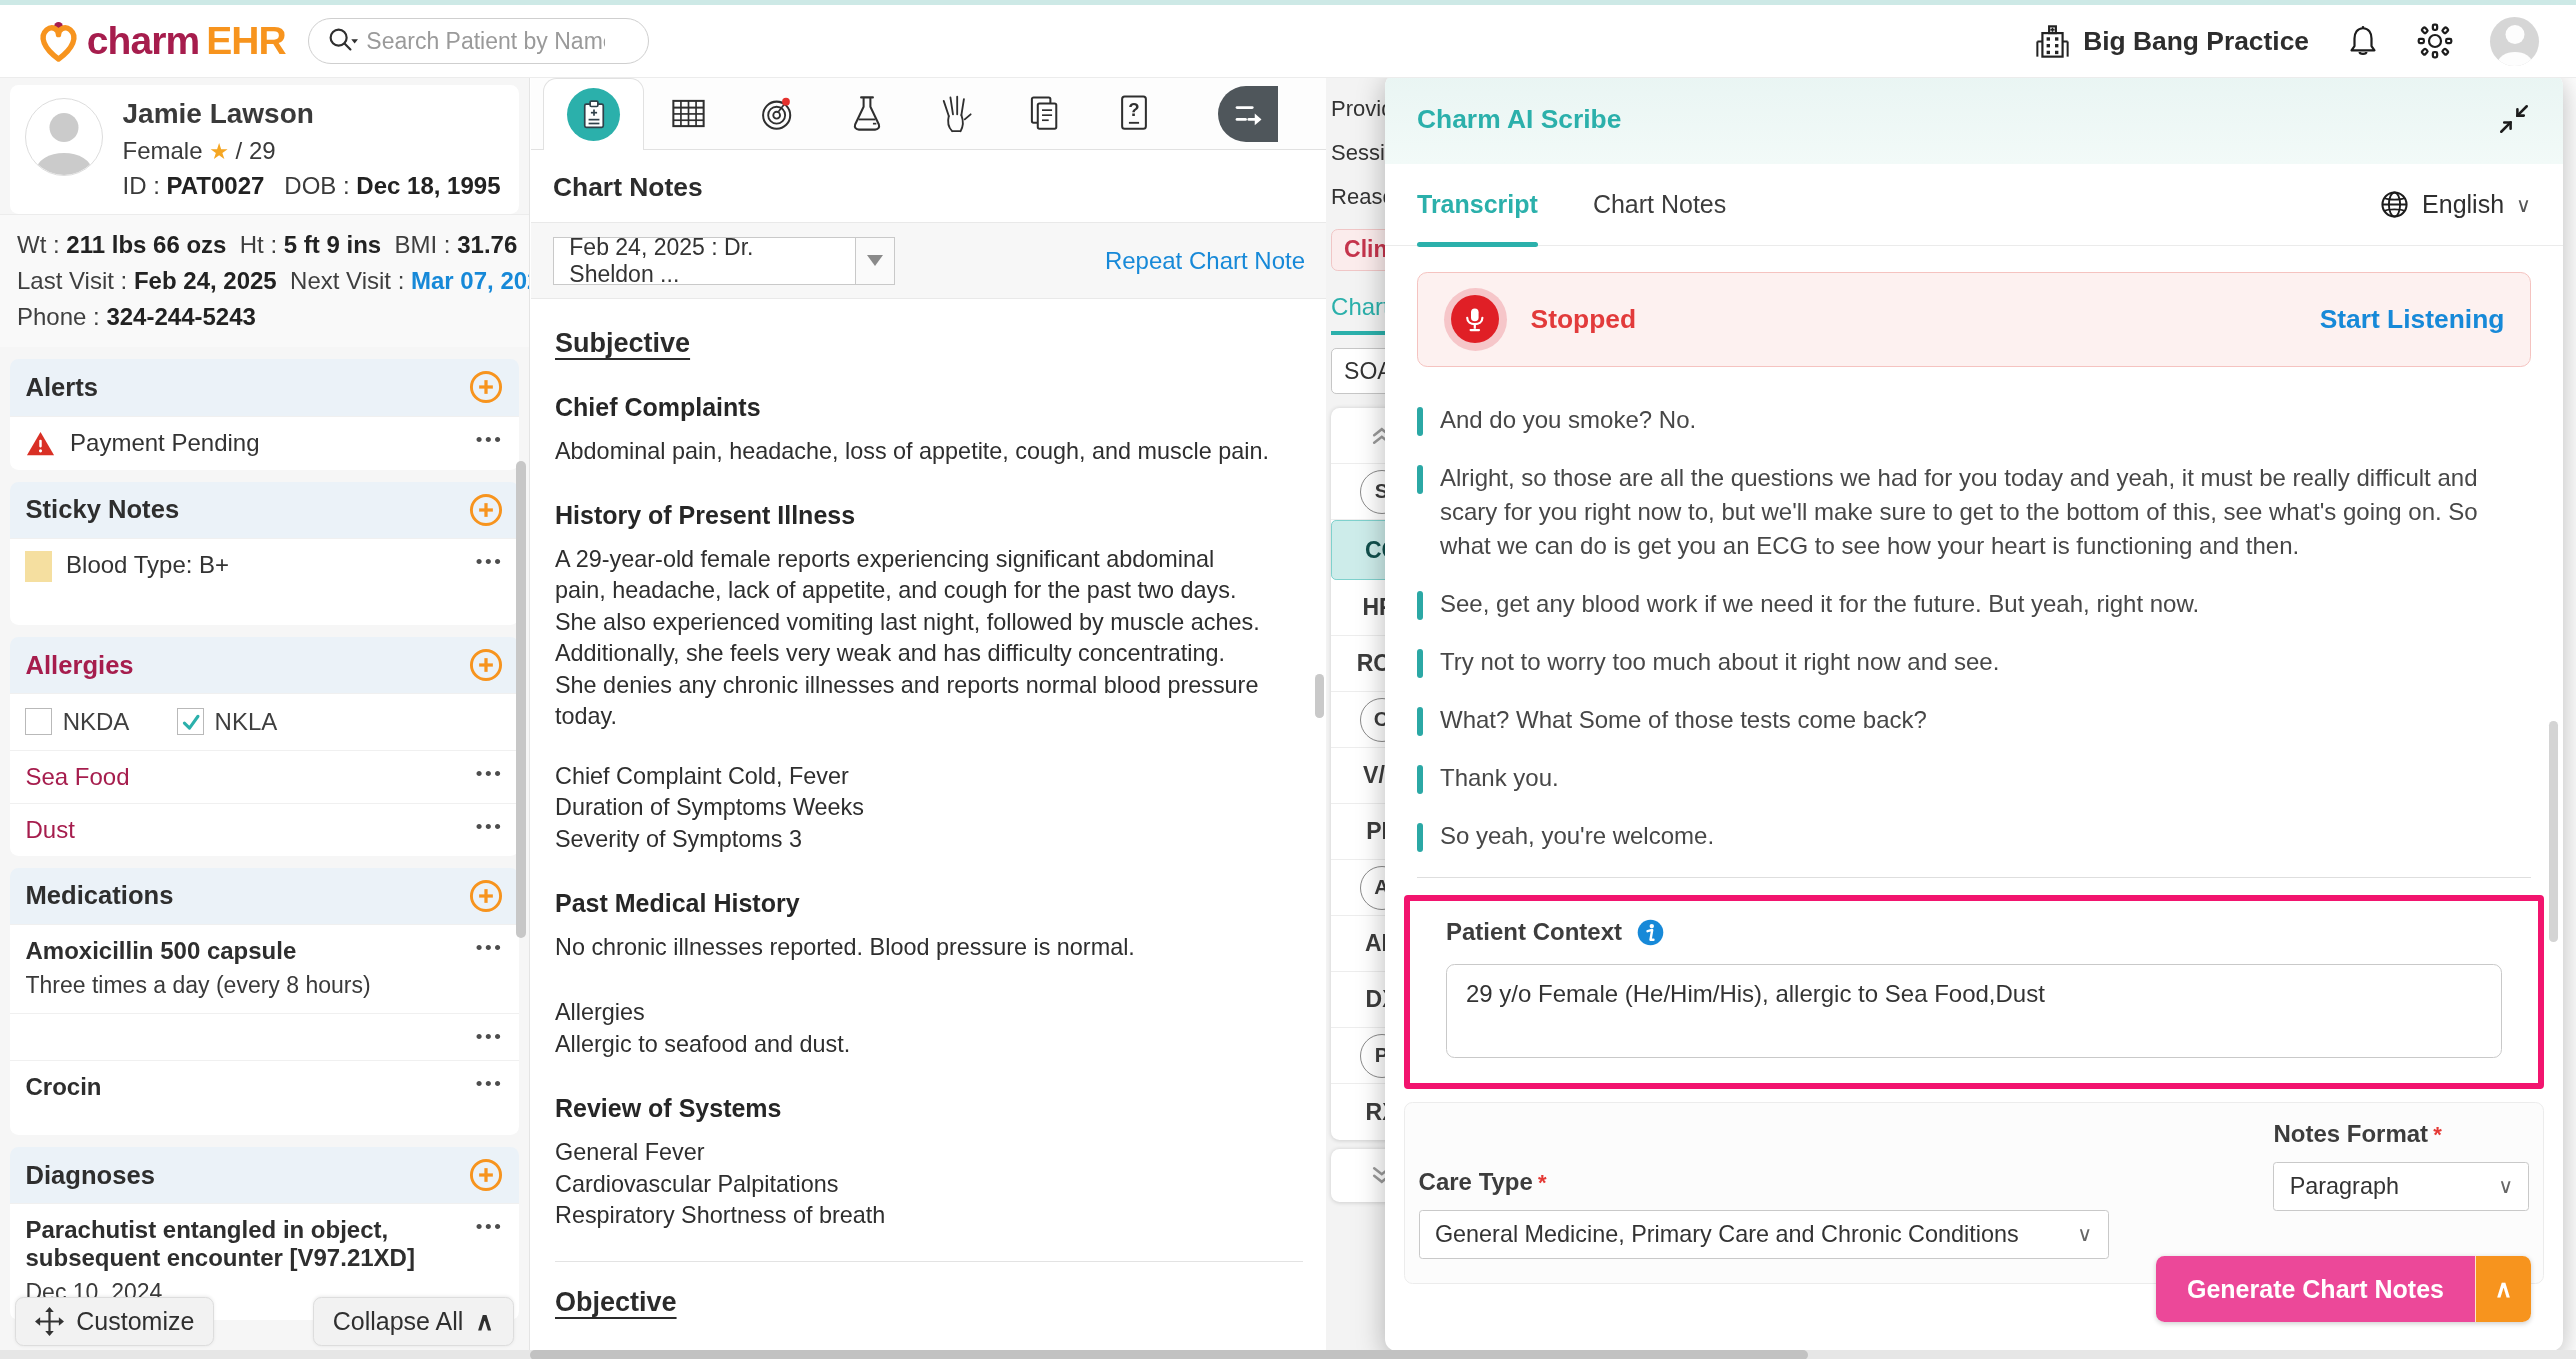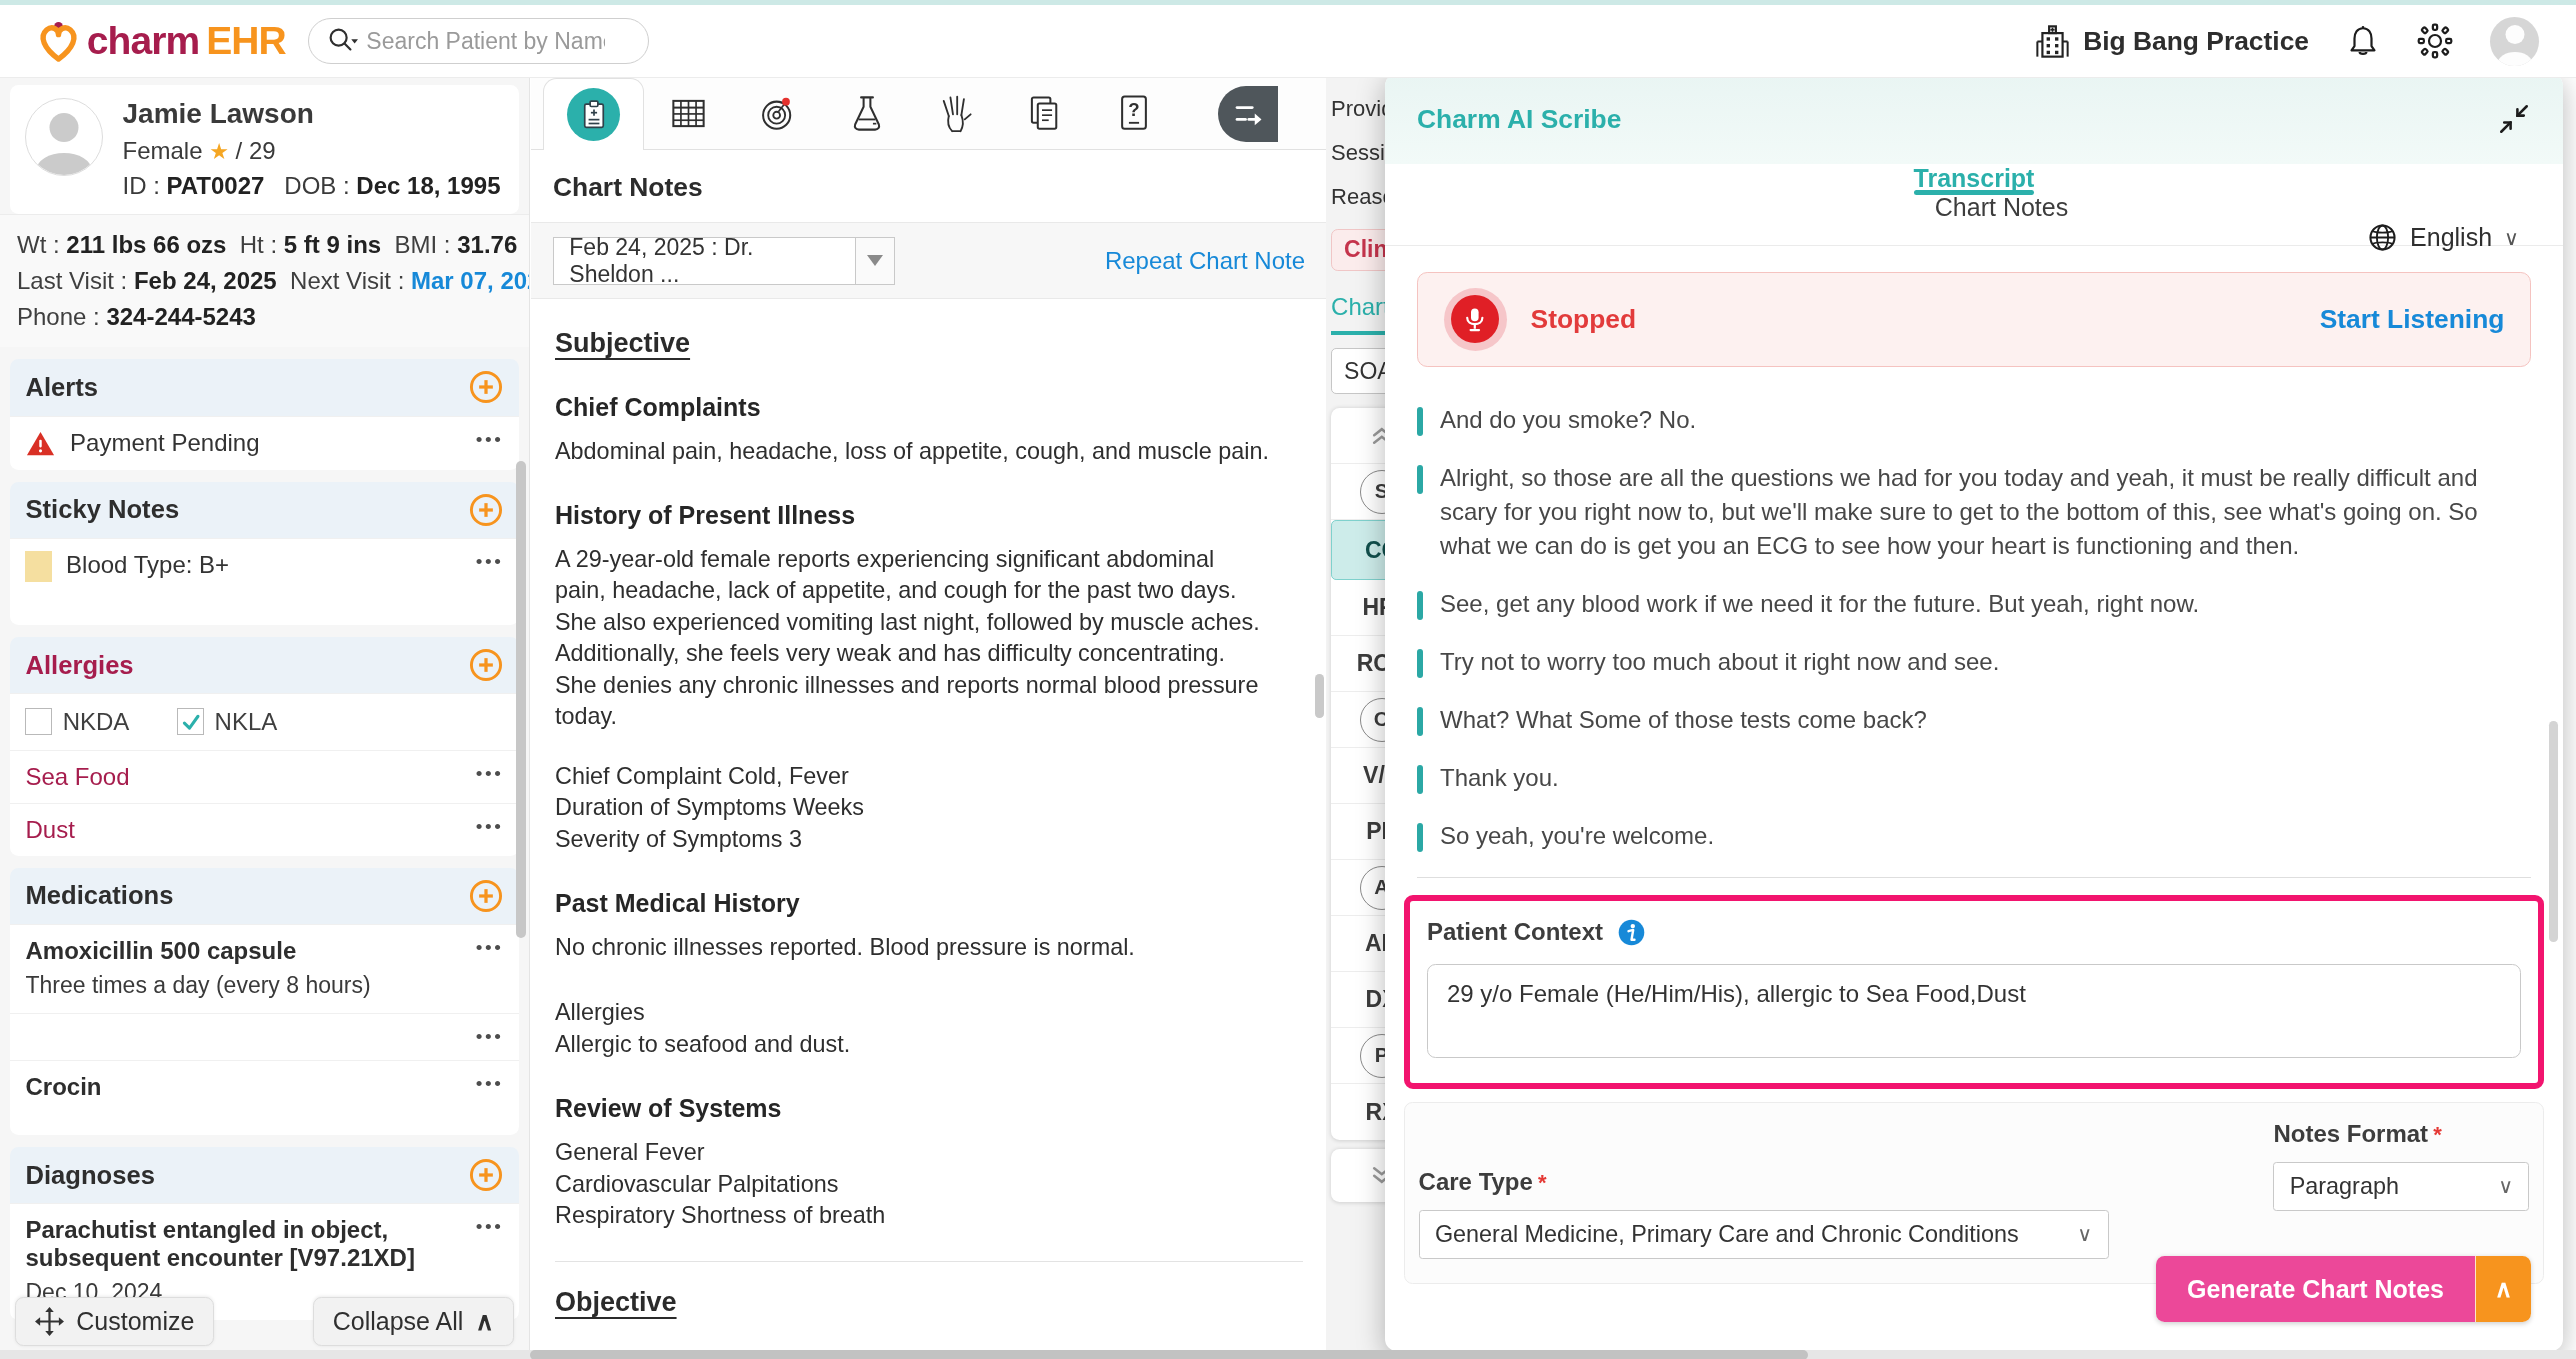--- a/index.html
+++ b/index.html
@@ -88,39 +88,39 @@
   .navitem { height:56px; display:flex; align-items:center; justify-content:center; border-bottom:0.9px solid #ededed; font-size:23px; font-weight:600; color:#3c3c3c; cursor:pointer; }
   .navitem.circle span { width:44px; height:44px; border:1.7px solid #8a8a8a; border-radius:50%; display:flex; align-items:center; justify-content:center; font-size:20.4px; font-weight:bold; color:#3c3c3c; }
   .navitem.active { background:#cdecea; border:1.7px solid #7fd1cd; border-radius:5.1px; color:#114f4c; height:60px; }
   .navbottom { margin-top:8.5px; width:101px; height:53px; background:#fff; border-radius:8.5px; box-shadow:0 0.9px 4.3px rgba(0,0,0,.15); display:flex; align-items:center; justify-content:center; cursor:pointer; }
 
   
   #panel { position:absolute; left:1385px; top:74px; width:1178px; height:1277px; background:#fff; border-radius:12px; box-shadow:0 6.8px 29px rgba(0,0,0,.28); z-index:30; overflow:hidden; }
   .panel-h { height:90px; background:linear-gradient(180deg,#e9f5f3,#f2faf8); display:flex; align-items:center; padding:0 32px; }
   .panel-h .t { font-size:26.4px; font-weight:bold; color:#2BB0AB; }
   .panel-h .coll { margin-left:auto; cursor:pointer; }
-  .ptabs { height:82px; border-bottom:1.7px solid #ebebeb; display:flex; align-items:center; padding:0 44px;flex-direction:column; }
+  .ptabs { height:82px; border-bottom:1.7px solid #ebebeb; display:flex; align-items:center; padding:0 32px; }
   .ptab { font-size:25px; color:#3d3d3d; cursor:pointer; position:relative; height:82px; display:flex; align-items:center; }
   .ptab.active { color:#2BB0AB; font-weight:bold; }
   .ptab.active::after { content:""; position:absolute; left:0; right:0; bottom:-1.7px; height:5.1px; background:#2BB0AB; border-radius:2.6px; }
   .ptab + .ptab { margin-left:55px; }
   .lang { margin-left:auto; display:flex; align-items:center; gap:12px; font-size:25px; color:#2f2f2f; cursor:pointer; }
   .lang .chev { color:#555; font-size:20.4px; }
   .banner { margin:25.6px 32px 0; height:95px; background:#fdf1f0; border:1.7px solid #f5c3c0; border-radius:10.2px; display:flex; align-items:center; padding:0 25.6px; }
   .micwrap { width:63px; height:63px; border-radius:50%; background:#f6c6c9; display:flex; align-items:center; justify-content:center; flex:none; }
   .miccirc { width:48px; height:48px; border-radius:50%; background:#e01f26; display:flex; align-items:center; justify-content:center; }
   .stopped { font-size:26.4px; font-weight:600; color:#E23B3B; margin-left:24px; }
   .startlisten { margin-left:auto; font-size:26.4px; font-weight:bold; color:#1789D8; cursor:pointer; }
   .translist { margin:36px 32px 0; }
   .tentry { display:flex; gap:17px; margin-bottom:24px; }
   .tbar { width:6px; height:29px; border-radius:3.4px; background:#2BA8A5; flex:none; margin-top:4.3px; }
   .ttext { font-size:24px; color:#474747; line-height:34px; max-width:1048px; }
   #pan-scroll { position:absolute; right:5.1px; top:647px; width:8.5px; height:221px; border-radius:4.3px; background:#d4d4d4; }
   .pdivider { border:none; border-top:1.7px solid #dedede; margin:13.6px 32px 0; }
-  .ctxhl { margin:17px 19px 0; border:6px solid #F2146E; border-radius:9px; padding:17px 17px 22px; }
+  .ctxhl { margin:17px 19px 0; border:6px solid #F2146E; border-radius:4px; padding:17px 36px 22px; }
   .ctxlabel { display:flex; align-items:center; gap:13.6px; font-size:24px; font-weight:bold; color:#3d3d3d; }
   .ctxarea { margin-top:17px; width:100%; height:94px; border:1.7px solid #c9c9c9; border-radius:8.5px; padding:15.3px 19px; font-size:24px; color:#333; font-family:"Liberation Sans",sans-serif; resize:none; outline:none; background:#fff; }
   .formcard { margin:13.6px 19px 0; background:#fcfcfc; border:0.9px solid #ececec; border-radius:8.5px; padding:17px 13.6px 24px; display:flex; }
   .fcol .lbl { font-size:24px; font-weight:bold; color:#3d3d3d; }
   .req { color:#e53935; font-size:22px; margin-left:5.1px; }
   .selbox { margin-top:13.6px; height:49px; background:#fff; border:1.7px solid #c9c9c9; border-radius:3.4px; display:flex; align-items:center; padding:0 15.3px; font-size:23.4px; color:#333; cursor:pointer; }
   .selbox .chev { margin-left:auto; color:#666; font-size:20.4px; padding-left:15.3px; }
   .fcol.left { width:690px;margin-top:48px; }
   .fcol.right { margin-left:auto; width:256px; }
   .genwrap { position:absolute; right:32px; bottom:29px; display:flex; height:66px; border-radius:8.5px; overflow:hidden; box-shadow:0 1.7px 5.1px rgba(0,0,0,.18); }

